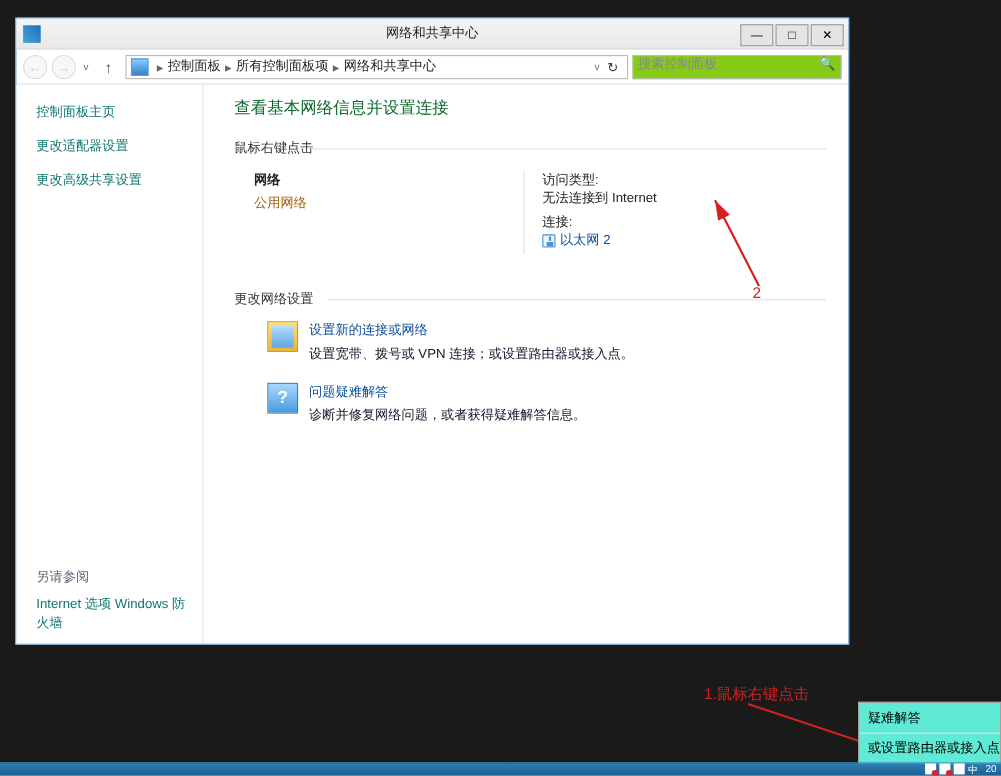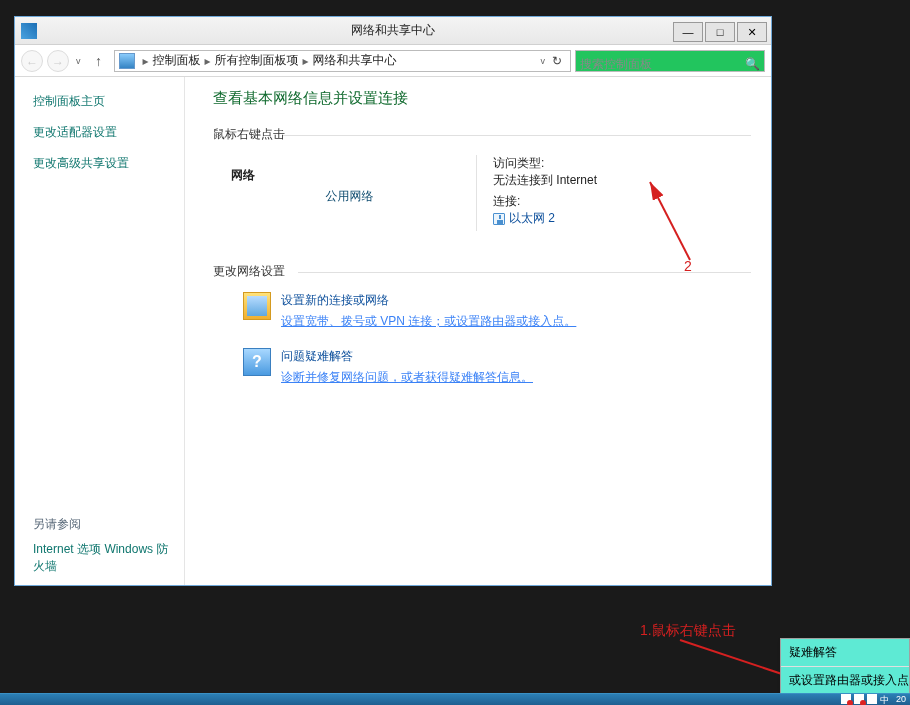--- a/index.html
+++ b/index.html
@@ -76,21 +76,21 @@
     width:16px;height:16px; display:inline-block;
     background:linear-gradient(#8fd0ff,#2f7fc0); margin-right:4px;
     box-shadow:0 0 0 1px #6699cc inset;
   }
   .addressbar .sep{ margin:0 4px; color:#666;}
   .addressbar .refresh-wrap{ margin-left:auto; display:flex; align-items:center;}
   .addr-item{ cursor:pointer;text-align:right; }
   .refreshbtn { width:18px;height:18px;display:flex;align-items:center;justify-content:center;color:#444;font-size:12px;cursor:pointer;}
   .searchbox {
     width:190px; height:22px; border:1px solid #bbb;
-    display:flex; align-items:flex-end; padding:0 4px; background:#22c55e;
+    display:flex; align-items:flex-start; padding:0 4px; background:#84cc16;
   }
   .searchbox input{
     border:none; outline:none; flex:1; font-size:12px; color:#555;
     background:transparent;
   }
   .searchbox input::placeholder{ color:#888;}
   .magnifier{ font-size:12px; color:#555; cursor:pointer;}
 
   .content {
     flex:1; display:flex; background:#fff;
@@ -114,22 +114,22 @@
   .main-title{ color:#106a2e; font-size:15px; margin-bottom:18px;}
   .section-header{
     color:#333; font-size:12px; margin-bottom:12px;
     position:relative;
   }
   .section-header::after{
     content:""; position:absolute; left:70px; right:0; top:50%; height:1px; background:#e0e0e0;
   }
   .networks { display:flex; margin-bottom:32px;}
   .networks .left{ flex:0 0 255px; padding-left:18px;}
-  .networks .left .netname{ font-weight:bold; margin-bottom:4px;margin-top:12px;}
-  .networks .left .nettype{ color:#0c4a6e;text-align:center;}
+  .networks .left .netname{ font-weight:bold; margin-bottom:4px;}
+  .networks .left .nettype{ color:#a16207;}
   .networks .divider{ width:1px; background:#e2e2e2; margin:0 8px;}
   .networks .right{ flex:1; padding-left:8px;}
   .networks .kvrow{ display:flex; margin-bottom:4px;flex-direction:column;}
   .networks .kvrow .k{ width:60px; color:#222;}
   .networks .kvrow .v{ color:#222;}
   .networks .kvrow .link{ color:#0b4e9b; cursor:pointer;}
   .networks .kvrow .linkicon{
     display:inline-block; width:12px; height:12px;
     border:1px solid #4a90d0; border-radius:1px; margin-right:4px;
     position:relative; vertical-align:middle;
@@ -155,21 +155,21 @@
     content:""; position:absolute; inset:3px; background:linear-gradient(#b8dcff,#5fa8e0);
   }
   .option .oicon.trouble{
     background:linear-gradient(#a8d8ff,#4a9ae0); border-color:#3a7fc0;
   }
   .option .oicon.trouble::before{
     content:"?"; color:#fff; font-weight:bold; position:absolute; inset:0;
     display:flex;align-items:center;justify-content:center;font-size:16px;
   }
   .option .otext .olink{ color:#0b4e9b; cursor:pointer; margin-bottom:4px; display:block;}
-  .option .otext .odesc{ color:#3b82f6;text-decoration:underline;}
+  .option .otext .odesc{ color:#0f172a;}
 
   
   .anno-svg{ position:absolute; left:0; top:0; width:910px; height:705px; pointer-events:none;}
   .anno-label{ position:absolute; color:#d52020; font-size:14px; }
 
   
   .context-menu{
     position:absolute; right:0; bottom:10px;
     width:130px; background:#5eead4;
     border:1px solid #a0a0a0;

